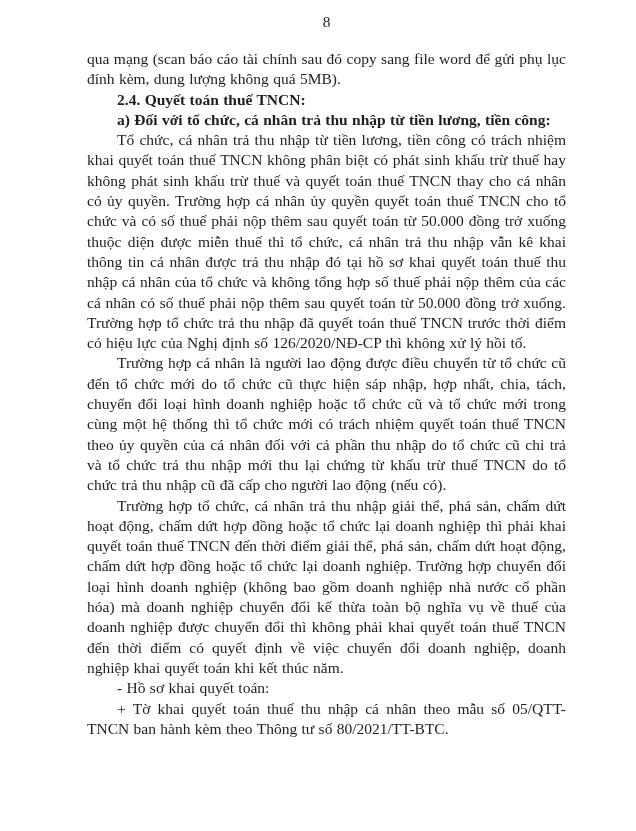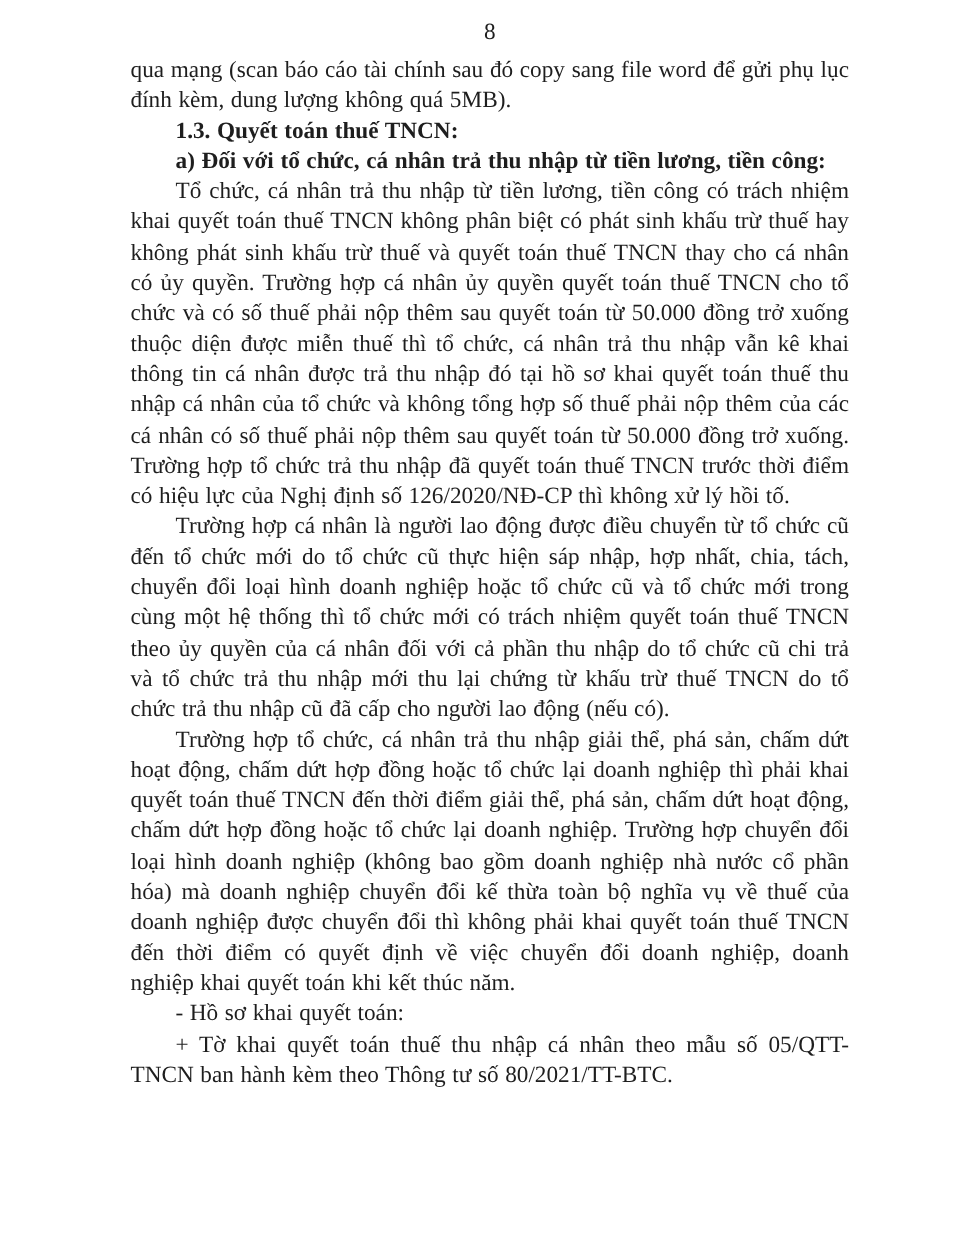--- a/index.html
+++ b/index.html
@@ -36,37 +36,38 @@
   .page-body p {
     margin: 0;
     font-size: 15.5px;
     line-height: 20.3px;
     text-align: justify;
     text-justify: inter-word;
     word-spacing: 0.5px;
   }
   .page-body p.plain {
     text-indent: 0;
+    margin-top: 12px;
   }
   .page-body p.indent {
     text-indent: 30px;
   }
   .page-body p.heading {
     text-indent: 30px;
     font-weight: bold;
   }
 </style>
 </head>
 <body>
 
 <div class="page">
   <div class="page-number">8</div>
   <div class="page-body">
       <p class="plain">qua mạng (scan báo cáo tài chính sau đó copy sang file word để gửi phụ lục đính kèm, dung lượng không quá 5MB).</p>
-      <p class="heading">1.3. Quyết toán thuế TNCN:</p>
+      <p class="heading">2.4. Quyết toán thuế TNCN:</p>
       <p class="heading">a) Đối với tổ chức, cá nhân trả thu nhập từ tiền lương, tiền công:</p>
       <p class="indent">Tổ chức, cá nhân trả thu nhập từ tiền lương, tiền công có trách nhiệm khai quyết toán thuế TNCN không phân biệt có phát sinh khấu trừ thuế hay không phát sinh khấu trừ thuế và quyết toán thuế TNCN thay cho cá nhân có ủy quyền. Trường hợp cá nhân ủy quyền quyết toán thuế TNCN cho tổ chức và có số thuế phải nộp thêm sau quyết toán từ 50.000 đồng trở xuống thuộc diện được miễn thuế thì tổ chức, cá nhân trả thu nhập vẫn kê khai thông tin cá nhân được trả thu nhập đó tại hồ sơ khai quyết toán thuế thu nhập cá nhân của tổ chức và không tổng hợp số thuế phải nộp thêm của các cá nhân có số thuế phải nộp thêm sau quyết toán từ 50.000 đồng trở xuống. Trường hợp tổ chức trả thu nhập đã quyết toán thuế TNCN trước thời điểm có hiệu lực của Nghị định số 126/2020/NĐ-CP thì không xử lý hồi tố.</p>
       <p class="indent">Trường hợp cá nhân là người lao động được điều chuyển từ tổ chức cũ đến tổ chức mới do tổ chức cũ thực hiện sáp nhập, hợp nhất, chia, tách, chuyển đổi loại hình doanh nghiệp hoặc tổ chức cũ và tổ chức mới trong cùng một hệ thống thì tổ chức mới có trách nhiệm quyết toán thuế TNCN theo ủy quyền của cá nhân đối với cả phần thu nhập do tổ chức cũ chi trả và tổ chức trả thu nhập mới thu lại chứng từ khấu trừ thuế TNCN do tổ chức trả thu nhập cũ đã cấp cho người lao động (nếu có).</p>
       <p class="indent">Trường hợp tổ chức, cá nhân trả thu nhập giải thể, phá sản, chấm dứt hoạt động, chấm dứt hợp đồng hoặc tổ chức lại doanh nghiệp thì phải khai quyết toán thuế TNCN đến thời điểm giải thể, phá sản, chấm dứt hoạt động, chấm dứt hợp đồng hoặc tổ chức lại doanh nghiệp. Trường hợp chuyển đổi loại hình doanh nghiệp (không bao gồm doanh nghiệp nhà nước cổ phần hóa) mà doanh nghiệp chuyển đổi kế thừa toàn bộ nghĩa vụ về thuế của doanh nghiệp được chuyển đổi thì không phải khai quyết toán thuế TNCN đến thời điểm có quyết định về việc chuyển đổi doanh nghiệp, doanh nghiệp khai quyết toán khi kết thúc năm.</p>
       <p class="indent">- Hồ sơ khai quyết toán:</p>
       <p class="indent">+ Tờ khai quyết toán thuế thu nhập cá nhân theo mẫu số 05/QTT-TNCN ban hành kèm theo Thông tư số 80/2021/TT-BTC.</p>
     </div>
 </div>
 
 </body></html>

